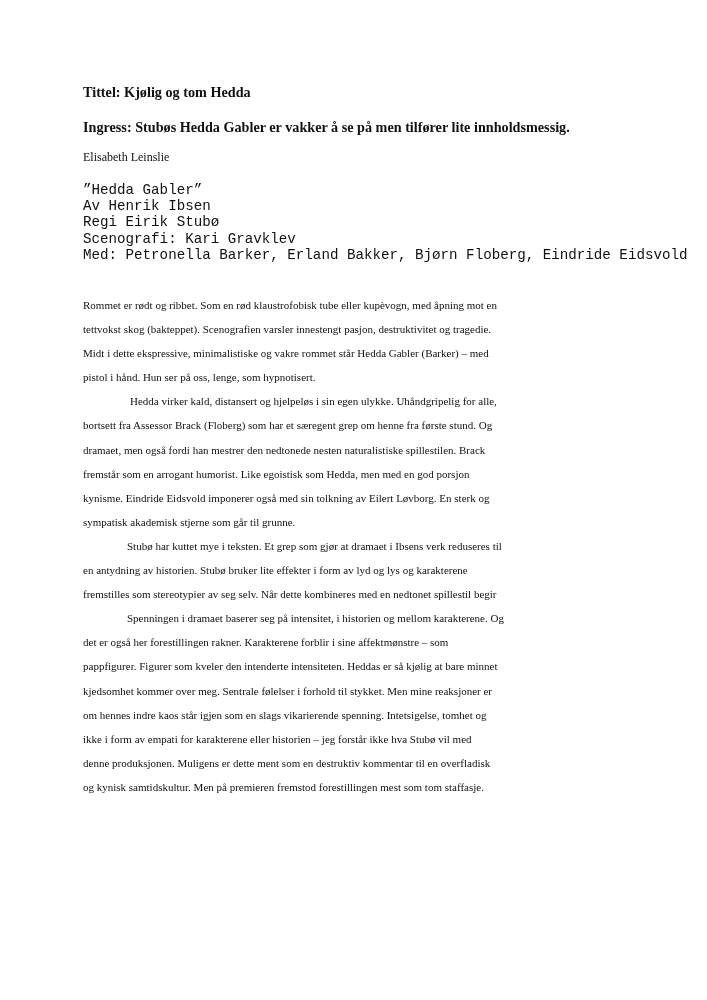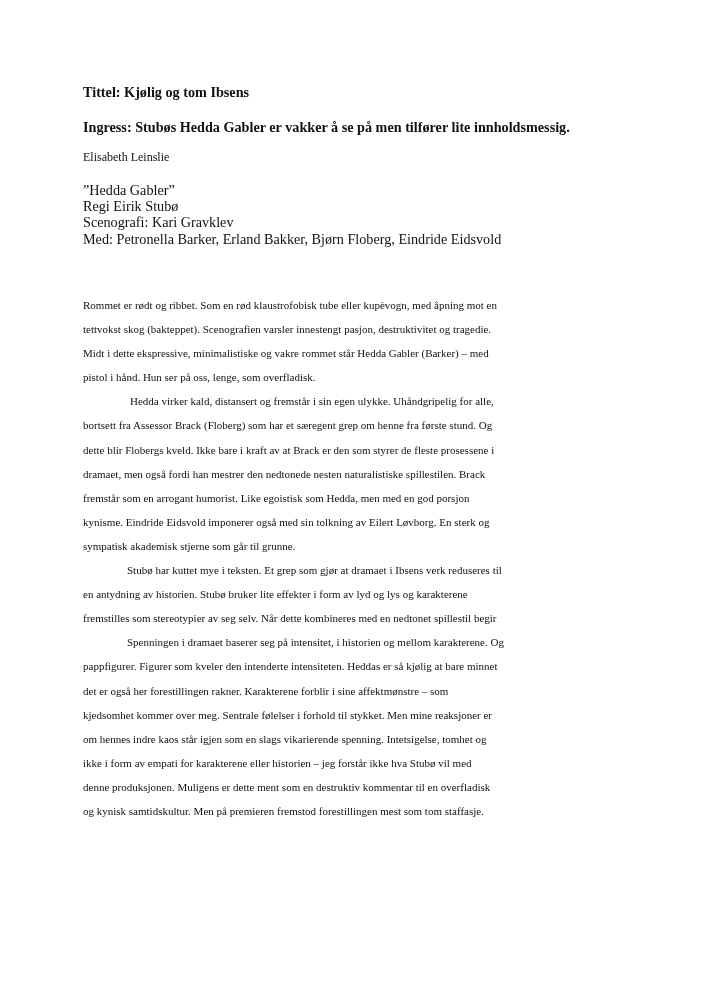--- a/index.html
+++ b/index.html
@@ -1,67 +1,67 @@
 <!DOCTYPE html>
 <html><head>
 <meta charset="utf-8">
 <style>
   html, body { margin: 0; padding: 0; background: #ffffff; }
   body { width: 707px; height: 1000px; position: relative; overflow: hidden; font-family: "Liberation Serif", "DejaVu Serif", serif; color: #111; }
   .page { position: absolute; left: 83px; top: 0; width: 560px; }
   .title { position: absolute; top: 84px; left: 0; font-weight: bold; font-size: 14.2px; white-space: nowrap; }
   .ingress { position: absolute; top: 119px; left: 0; font-weight: bold; font-size: 14.2px; white-space: nowrap; }
   .author { position: absolute; top: 150px; left: 0; font-size: 12px; white-space: nowrap; }
-  .credits { position: absolute; top: 182px; left: 0; font-size: 14.2px; line-height: 16.2px; }
+  .credits { position: absolute; top: 182px; left: 0; font-size: 14.2px; line-height: 16.2px; font-family: Liberation Mono, monospace; }
   .credits div { white-space: nowrap; }
   .body { position: absolute; top: 293px; left: 0; width: 560px; font-size: 11px; line-height: 24.1px; }
   .body .line { white-space: nowrap; height: 24.1px; }
   .indent { padding-left: 44px; }
   .indent-wide { padding-left: 47px; }
 </style>
 </head>
 <body>
 
 <div class="page">
-  <div class="title">Tittel: Kjølig og tom Ibsens</div>
+  <div class="title">Tittel: Kjølig og tom Hedda</div>
   <div class="ingress">Ingress: Stubøs Hedda Gabler er vakker å se på men tilfører lite innholdsmessig.</div>
   <div class="author">Elisabeth Leinslie</div>
 
   <div class="credits">
     <div>”Hedda Gabler”</div>
+    <div>Av Henrik Ibsen</div>
     <div>Regi Eirik Stubø</div>
     <div>Scenografi: Kari Gravklev</div>
     <div>Med: Petronella Barker, Erland Bakker, Bjørn Floberg, Eindride Eidsvold</div>
   </div>
 
   <div class="body" id="article-body">
       <div>
         <div class="line">Rommet er rødt og ribbet. Som en rød klaustrofobisk tube eller kupèvogn, med åpning mot en</div>
         <div class="line">tettvokst skog (bakteppet). Scenografien varsler innestengt pasjon, destruktivitet og tragedie.</div>
         <div class="line">Midt i dette ekspressive, minimalistiske og vakre rommet står Hedda Gabler (Barker) – med</div>
-        <div class="line">pistol i hånd. Hun ser på oss, lenge, som overfladisk.</div>
+        <div class="line">pistol i hånd. Hun ser på oss, lenge, som hypnotisert.</div>
       </div>
       <div>
-        <div class="line indent-wide">Hedda virker kald, distansert og fremstår i sin egen ulykke. Uhåndgripelig for alle,</div>
+        <div class="line indent-wide">Hedda virker kald, distansert og hjelpeløs i sin egen ulykke. Uhåndgripelig for alle,</div>
         <div class="line">bortsett fra Assessor Brack (Floberg) som har et særegent grep om henne fra første stund. Og</div>
-        <div class="line">dette blir Flobergs kveld. Ikke bare i kraft av at Brack er den som styrer de fleste prosessene i</div>
         <div class="line">dramaet, men også fordi han mestrer den nedtonede nesten naturalistiske spillestilen. Brack</div>
         <div class="line">fremstår som en arrogant humorist. Like egoistisk som Hedda, men med en god porsjon</div>
         <div class="line">kynisme. Eindride Eidsvold imponerer også med sin tolkning av Eilert Løvborg. En sterk og</div>
         <div class="line">sympatisk akademisk stjerne som går til grunne.</div>
       </div>
       <div>
         <div class="line indent">Stubø har kuttet mye i teksten. Et grep som gjør at dramaet i Ibsens verk reduseres til</div>
         <div class="line">en antydning av historien. Stubø bruker lite effekter i form av lyd og lys og karakterene</div>
         <div class="line">fremstilles som stereotypier av seg selv. Når dette kombineres med en nedtonet spillestil begir</div>
       </div>
       <div>
         <div class="line indent">Spenningen i dramaet baserer seg på intensitet, i historien og mellom karakterene. Og</div>
+        <div class="line">det er også her forestillingen rakner. Karakterene forblir i sine affektmønstre – som</div>
         <div class="line">pappfigurer. Figurer som kveler den intenderte intensiteten. Heddas er så kjølig at bare minnet</div>
-        <div class="line">det er også her forestillingen rakner. Karakterene forblir i sine affektmønstre – som</div>
         <div class="line">kjedsomhet kommer over meg. Sentrale følelser i forhold til stykket. Men mine reaksjoner er</div>
         <div class="line">om hennes indre kaos står igjen som en slags vikarierende spenning. Intetsigelse, tomhet og</div>
         <div class="line">ikke i form av empati for karakterene eller historien – jeg forstår ikke hva Stubø vil med</div>
         <div class="line">denne produksjonen. Muligens er dette ment som en destruktiv kommentar til en overfladisk</div>
         <div class="line">og kynisk samtidskultur. Men på premieren fremstod forestillingen mest som tom staffasje.</div>
       </div>
     </div>
 </div>
 
 </body></html>

